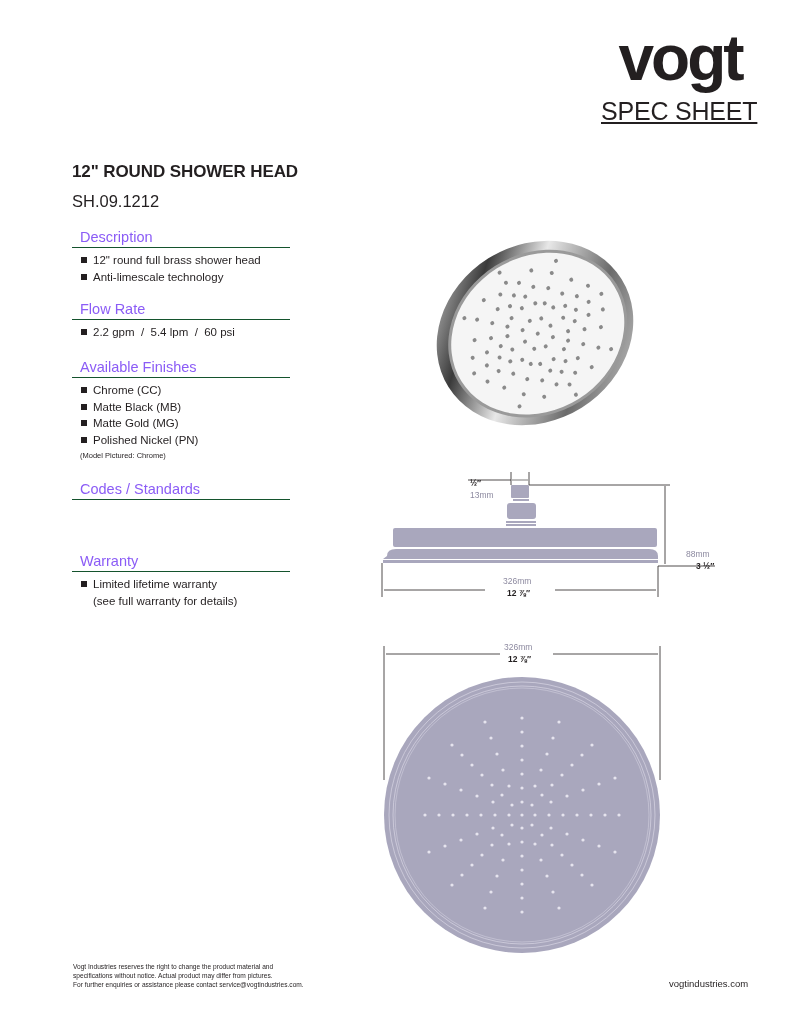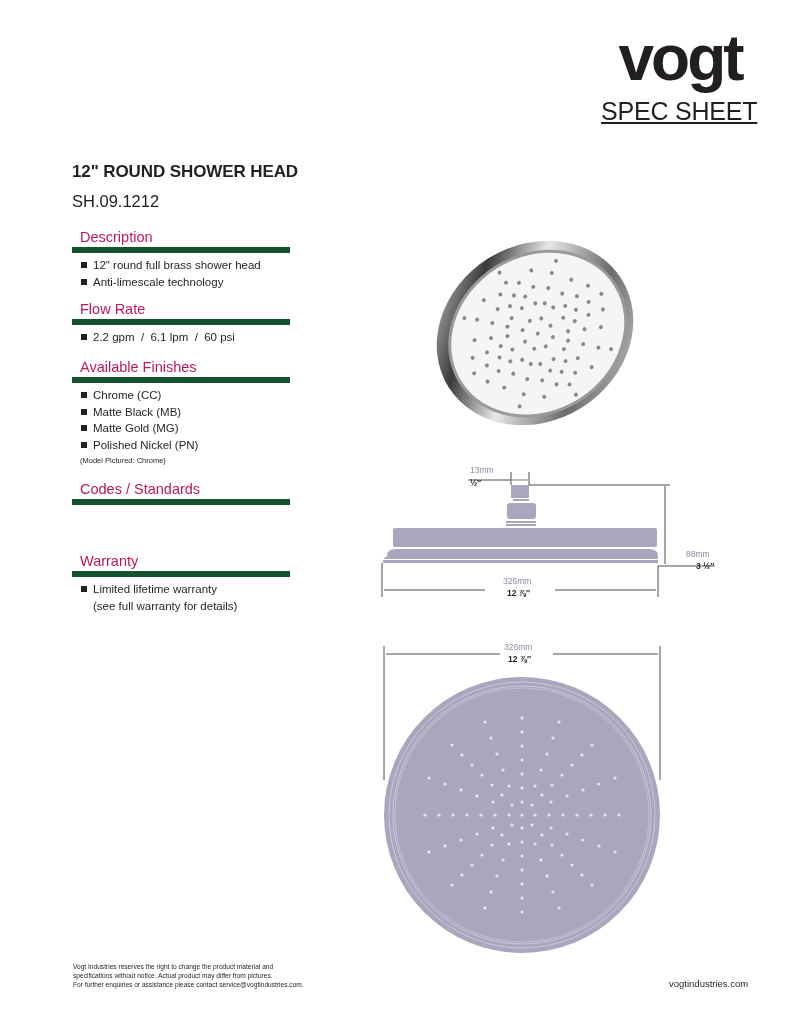--- a/index.html
+++ b/index.html
@@ -3,21 +3,21 @@
 <meta charset="utf-8">
 <style>
   html, body { margin: 0; padding: 0; background: #ffffff; }
   body { width: 792px; height: 1024px; position: relative; overflow: hidden; font-family: "Liberation Sans", "DejaVu Sans", sans-serif; color: #231f20; }
   .abs { position: absolute; }
   .logo { left: 600px; top: 30px; width: 160px; height: 66px; }
   .sheet-title { left: 601px; top: 97px; font-size: 25px; font-weight: 400; letter-spacing: -0.2px; color: #231f20; white-space: nowrap; text-decoration: underline; }
   .prod-title { left: 72px; top: 162px; font-size: 17px; font-weight: 700; color: #231f20; white-space: nowrap; letter-spacing: -0.1px; }
   .prod-sku { left: 72px; top: 192px; font-size: 16.5px; font-weight: 400; color: #231f20; white-space: nowrap; }
   .section { position: absolute; left: 72px; width: 218px; }
-  .section h2 { margin: 0; padding: 0 0 1px 8px; font-size: 14.5px; font-weight: 400; color: #be185d; border-bottom: 6px solid #14532d; line-height: 18px; }
+  .section h2 { margin: 0; padding: 0 0 1px 8px; font-size: 14.5px; font-weight: 400; color: #8b5cf6; border-bottom: 1px solid #14532d; line-height: 18px; }
   .section ul { list-style: none; margin: 4px 0 0 0; padding: 0; }
   .section li { position: relative; padding-left: 21px; font-size: 11.5px; line-height: 16.5px; color: #231f20; }
   .section li::before { content: ""; position: absolute; left: 9px; top: 5px; width: 6px; height: 6px; background: #231f20; }
   .section .note { font-size: 7.5px; margin: 3px 0 0 8px; color: #231f20; }
   .footer-note { left: 73px; top: 962px; font-size: 6.6px; line-height: 9.2px; color: #231f20; width: 300px; }
   .footer-url { left: 669px; top: 978px; font-size: 9.5px; color: #231f20; text-align: center; }
   .dim-mm { font-size: 8.5px; color: #8d8aa0; white-space: nowrap; }
   .dim-in { font-size: 8.5px; font-weight: 700; color: #231f20; white-space: nowrap; }
   svg { display: block; }
 </style>
@@ -38,21 +38,21 @@
   <h2>Description</h2>
   <ul>
     <li>12" round full brass shower head</li>
     <li>Anti-limescale technology</li>
   </ul>
 </div>
 
 <div class="section" style="top:300px;">
   <h2>Flow Rate</h2>
   <ul>
-    <li style="white-space:pre;">2.2 gpm  /  6.1 lpm  /  60 psi</li>
+    <li style="white-space:pre;">2.2 gpm  /  5.4 lpm  /  60 psi</li>
   </ul>
 </div>
 
 <div class="section" style="top:358px;">
   <h2>Available Finishes</h2>
   <ul>
     <li>Chrome (CC)</li>
     <li>Matte Black (MB)</li>
     <li>Matte Gold (MG)</li>
     <li>Polished Nickel (PN)</li>
@@ -202,21 +202,21 @@
     <line x1="159" y1="25" x2="300" y2="25" stroke="#231f20" stroke-width="0.8"></line>
     <line x1="295" y1="26" x2="295" y2="104" stroke="#231f20" stroke-width="0.8"></line>
     <line x1="288" y1="106" x2="345" y2="106" stroke="#231f20" stroke-width="0.8"></line>
 
     <line x1="12" y1="103" x2="12" y2="137" stroke="#231f20" stroke-width="0.8"></line>
     <line x1="288" y1="106" x2="288" y2="137" stroke="#231f20" stroke-width="0.8"></line>
     <line x1="14" y1="130" x2="115" y2="130" stroke="#231f20" stroke-width="0.8"></line>
     <line x1="185" y1="130" x2="286" y2="130" stroke="#231f20" stroke-width="0.8"></line>
   </svg>
 </div>
-<div class="abs dim-mm" style="left:470px; top:465px;">13mm</div>
+<div class="abs dim-mm" style="left:470px; top:490px;">13mm</div>
 <div class="abs dim-in" style="left:470px; top:478px;">½″</div>
 <div class="abs dim-mm" style="left:686px; top:549px;">88mm</div>
 <div class="abs dim-in" style="left:696px; top:561px;">3 ½″</div>
 <div class="abs dim-mm" style="left:503px; top:576px;">326mm</div>
 <div class="abs dim-in" style="left:507px; top:588px;">12 ⅞″</div>
 
 <div class="abs" style="left:375px; top:640px; width:300px; height:320px;">
   <svg width="300" height="320" viewBox="0 0 300 320">
     <line x1="9" y1="6" x2="9" y2="140" stroke="#231f20" stroke-width="0.8"></line>
     <line x1="285" y1="6" x2="285" y2="140" stroke="#231f20" stroke-width="0.8"></line>

